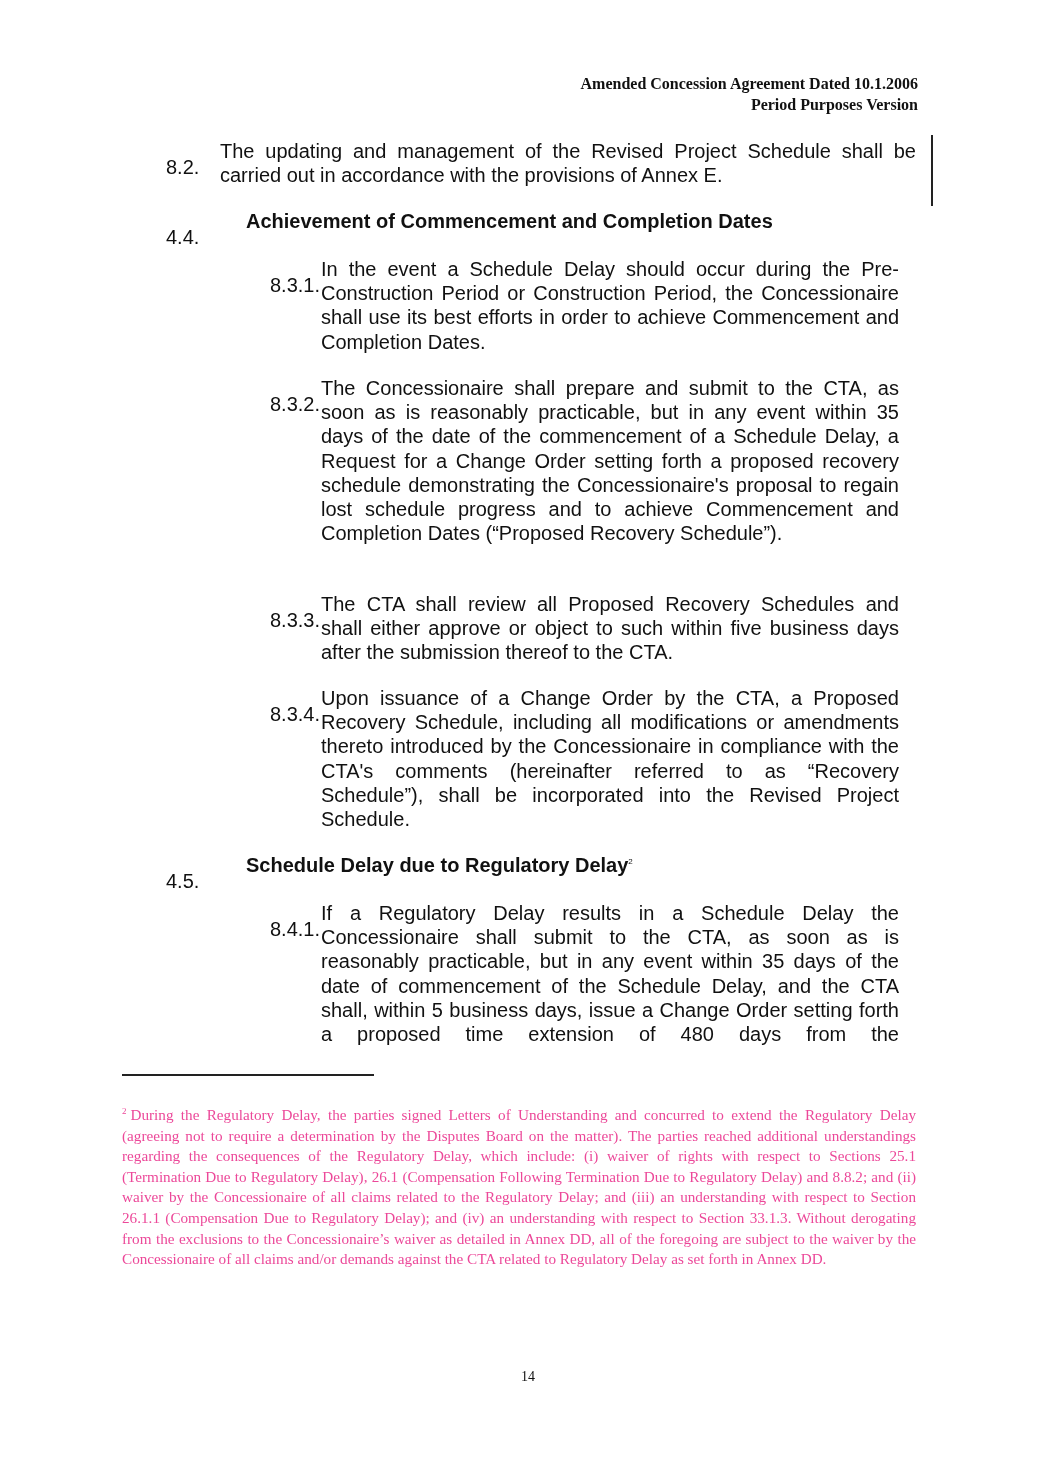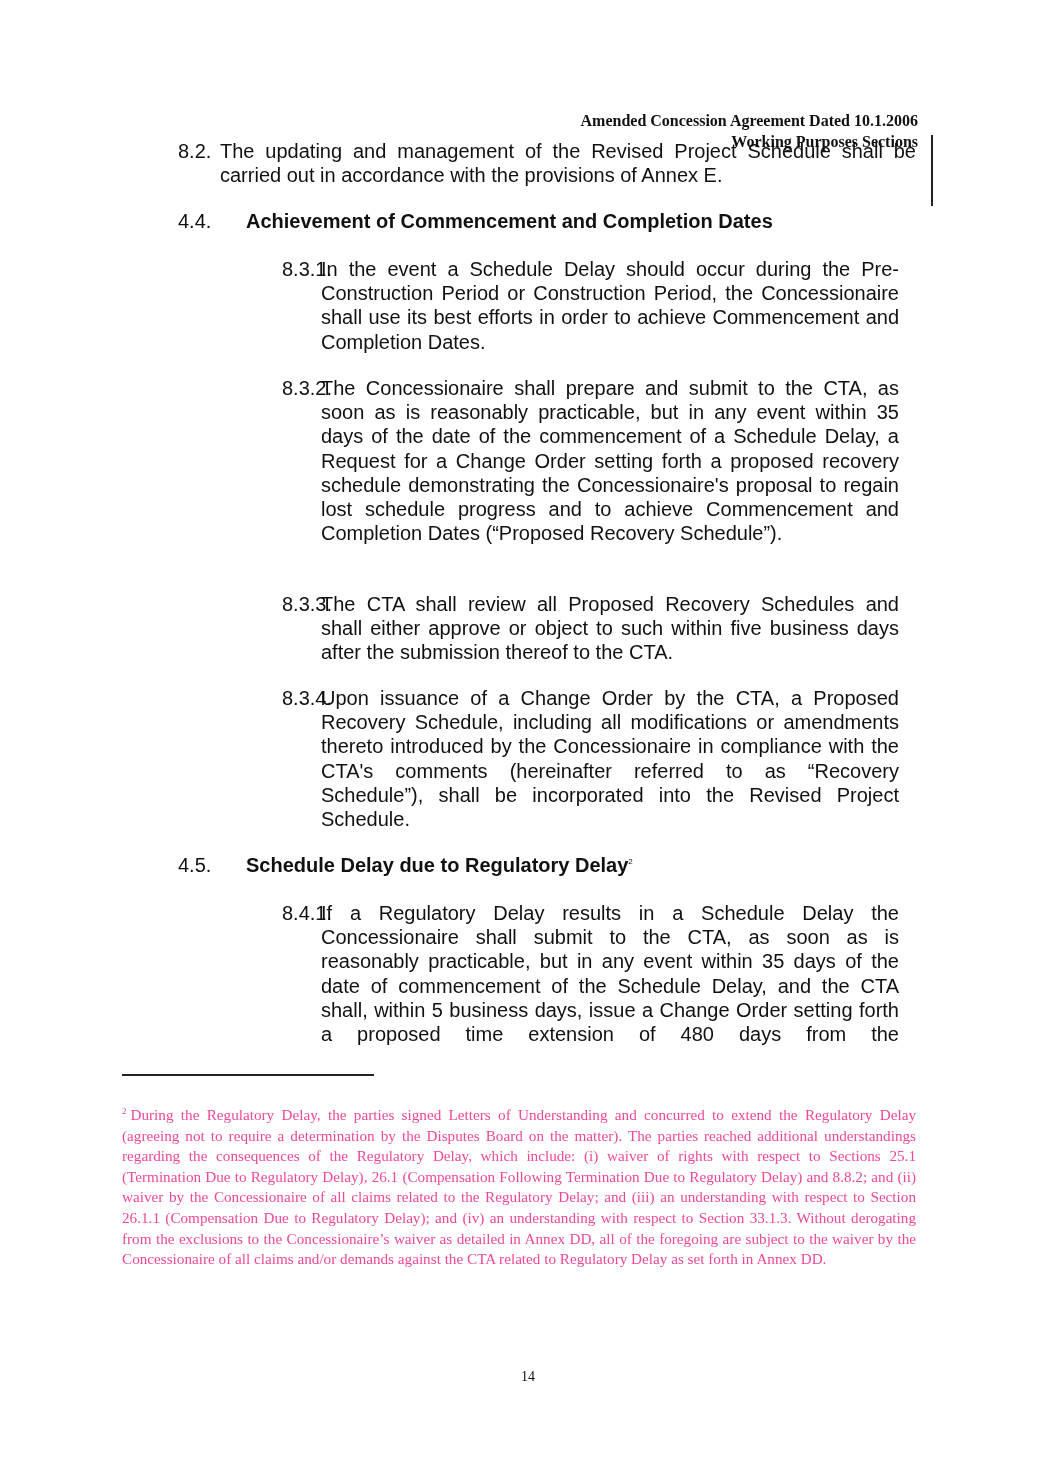--- a/index.html
+++ b/index.html
@@ -1,28 +1,28 @@
 <!DOCTYPE html>
 <html><head>
 <meta charset="utf-8">
 <style>
   html, body { margin: 0; padding: 0; background: #ffffff; }
   body { width: 1040px; height: 1471px; position: relative; overflow: hidden; color: #111; }
   .page { position: absolute; left: 0; top: 0; width: 1040px; height: 1471px; }
 
   .header { position: absolute; right: 122px; top: 74px; text-align: right;
-    font-family: "Liberation Serif", serif; font-weight: bold; font-size: 16px; line-height: 20.5px; color: #111; margin-top: 37px; }
+    font-family: "Liberation Serif", serif; font-weight: bold; font-size: 16px; line-height: 20.5px; color: #111; }
   .header div { white-space: nowrap; }
 
   .change-bar { position: absolute; left: 931px; top: 135px; width: 2px; height: 71px; background: #222; }
 
   .body-text { font-family: "Liberation Sans", sans-serif; font-size: 20px; line-height: 24.2px; color: #111; }
 
   .clause { position: absolute; }
-  .clause .num { position: absolute; left: 0; top: 0; white-space: nowrap; margin-left: 12px; }
+  .clause .num { position: absolute; left: 0; top: 16px; white-space: nowrap; }
   .clause .txt { position: absolute; top: 0; text-align: justify; text-align-last: left; }
   .clause.l2 { left: 166px; }
   .clause.l2 .txt { left: 54px; width: 696px; }
   .clause.l3 { left: 270px; }
   .clause.l3 .txt { left: 51px; width: 578px; }
   .heading .txt { font-weight: bold; text-align: left; margin-left: 26px; }
   .sup { font-size: 8px; vertical-align: super; font-weight: normal; line-height: 0; }
 
   .fn-rule { position: absolute; left: 122px; top: 1074px; width: 252px; height: 1.5px; background: #222; }
   .footnote { position: absolute; left: 122px; top: 1105px; width: 794px;
@@ -32,21 +32,21 @@
   .page-number { position: absolute; left: 8px; width: 1040px; top: 1369px; text-align: center;
     font-family: "Liberation Serif", serif; font-size: 14px; color: #111; }
 </style>
 </head>
 <body>
 
 <div class="page">
 
   <div class="header">
     <div>Amended Concession Agreement Dated 10.1.2006</div>
-    <div>Working Purposes Sections</div>
+    <div>Period Purposes Version</div>
   </div>
 
   <div class="change-bar"></div>
 
   <div class="clause l2 body-text" style="top:139px;">
     <span class="num">8.2.</span>
     <div class="txt">The updating and management of the Revised Project Schedule shall be carried out in accordance with the provisions of Annex E.</div>
   </div>
 
   <div class="clause l2 heading body-text" style="top:209px;">

